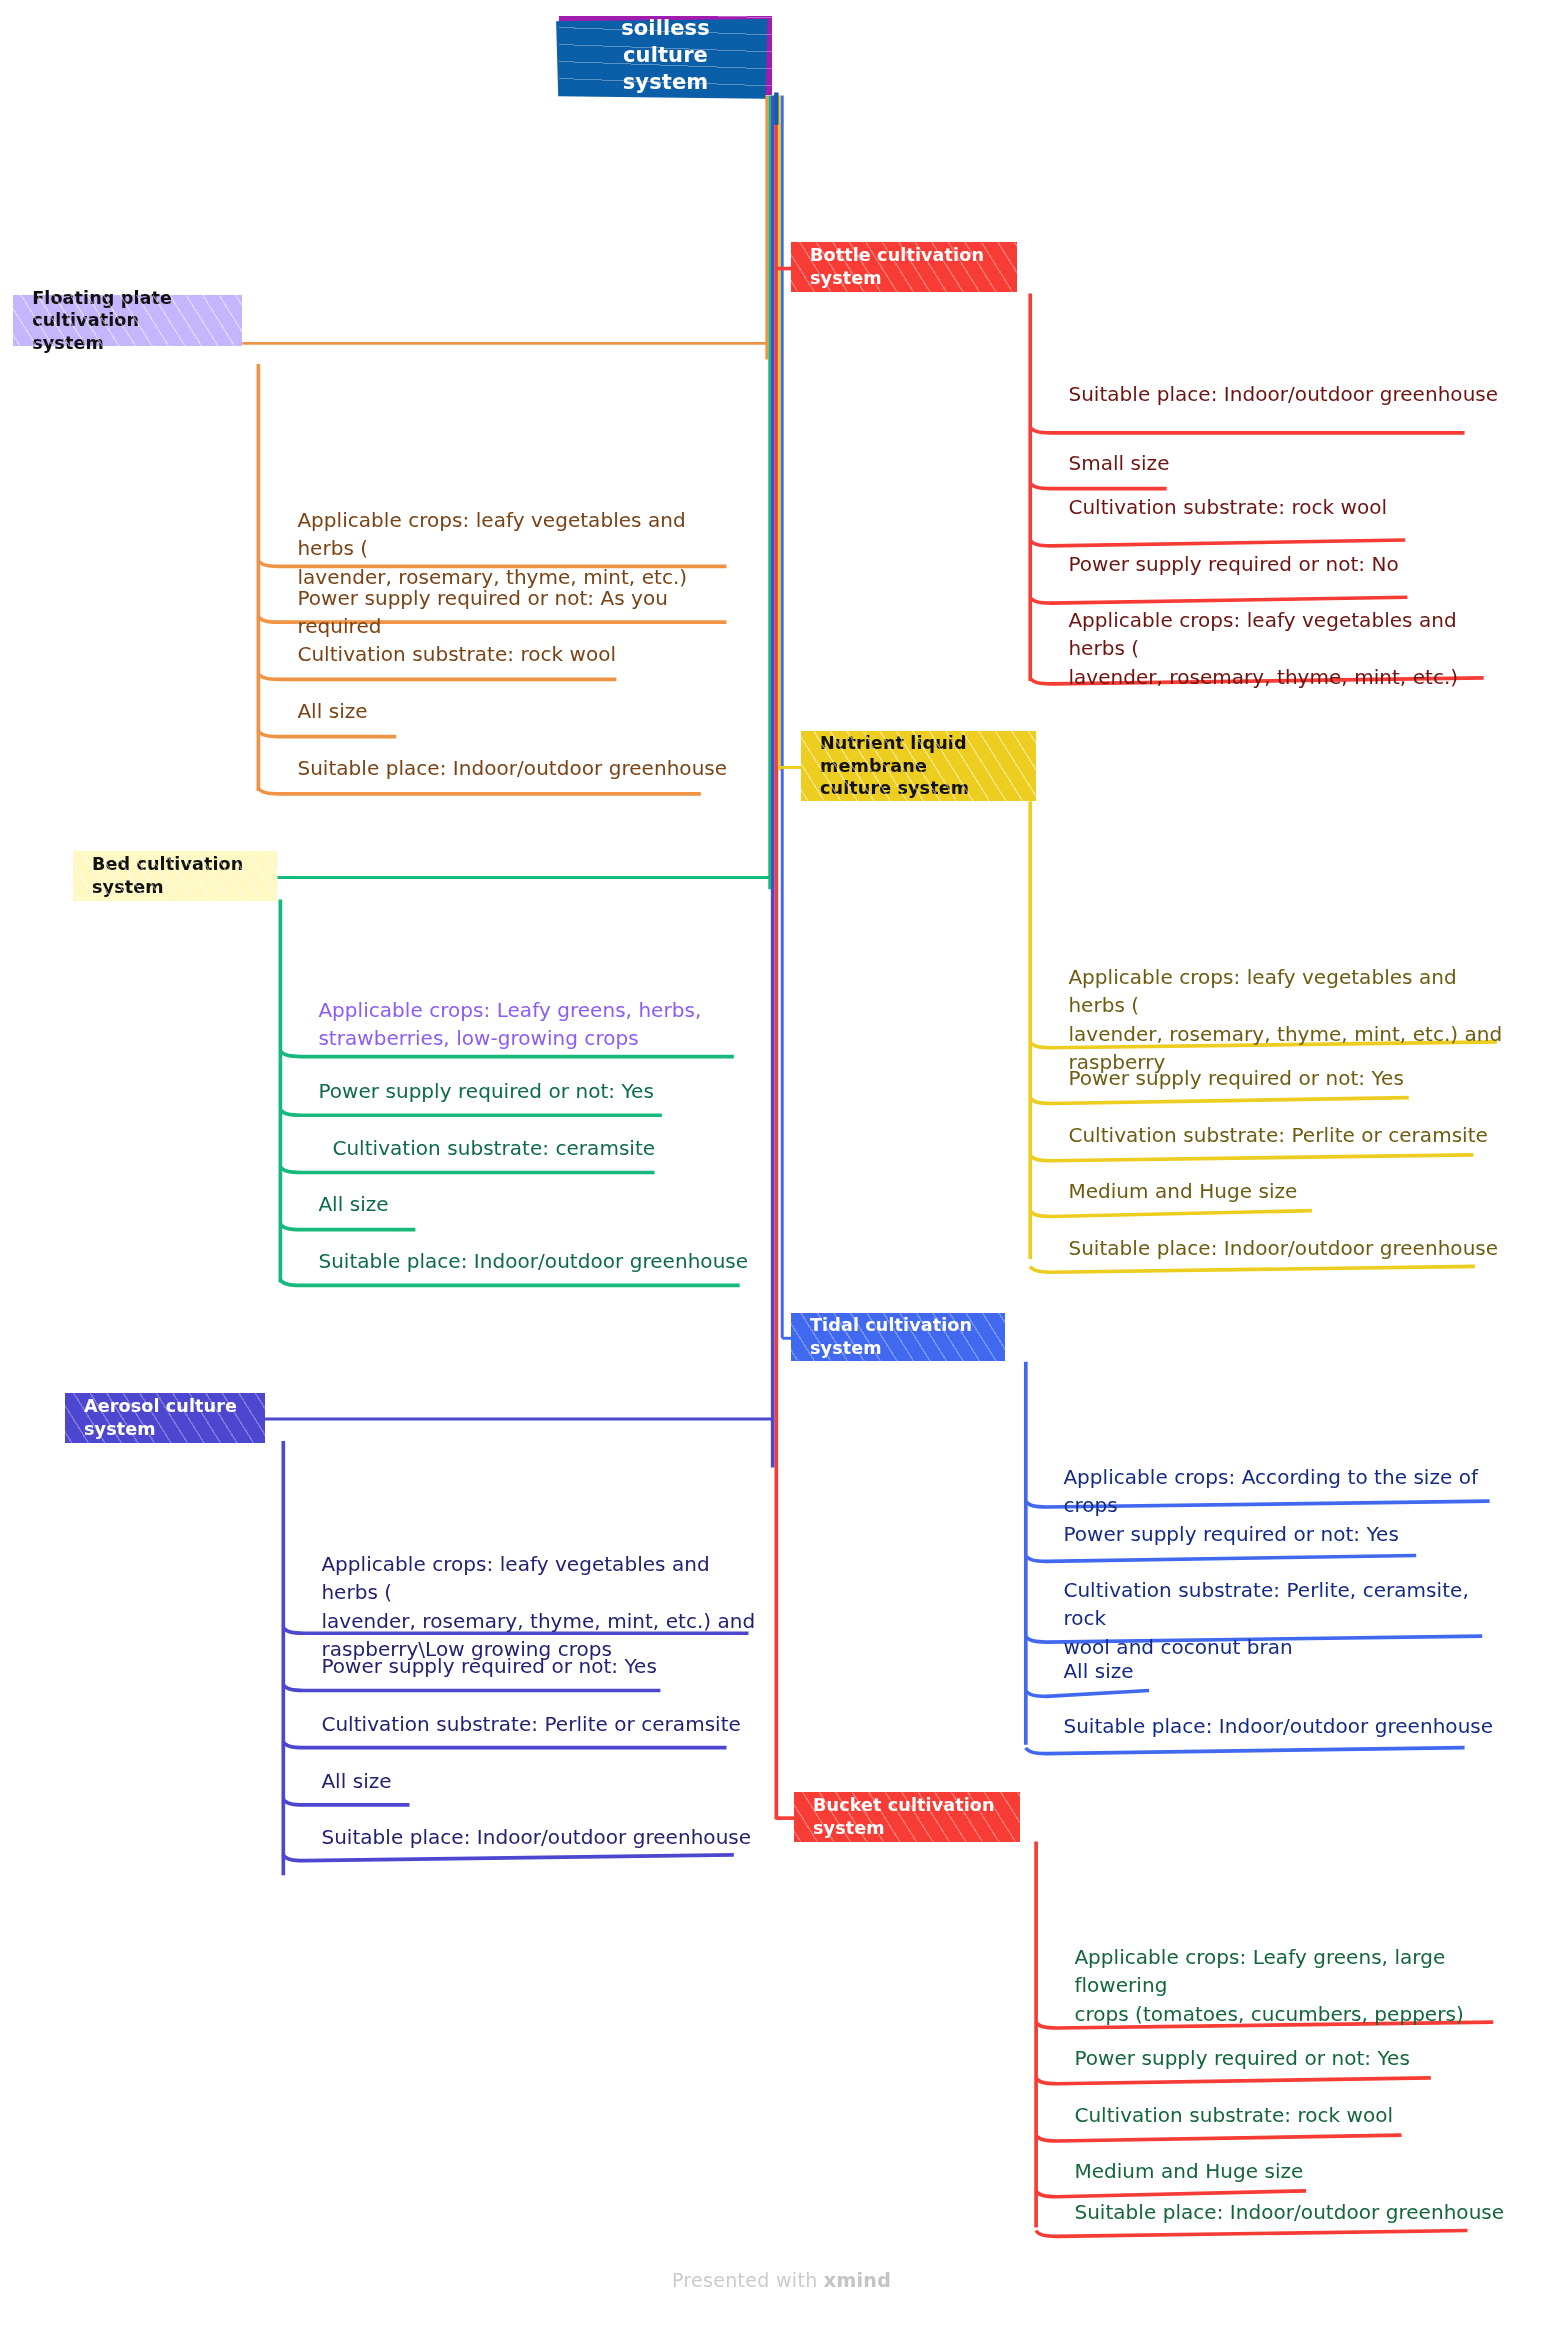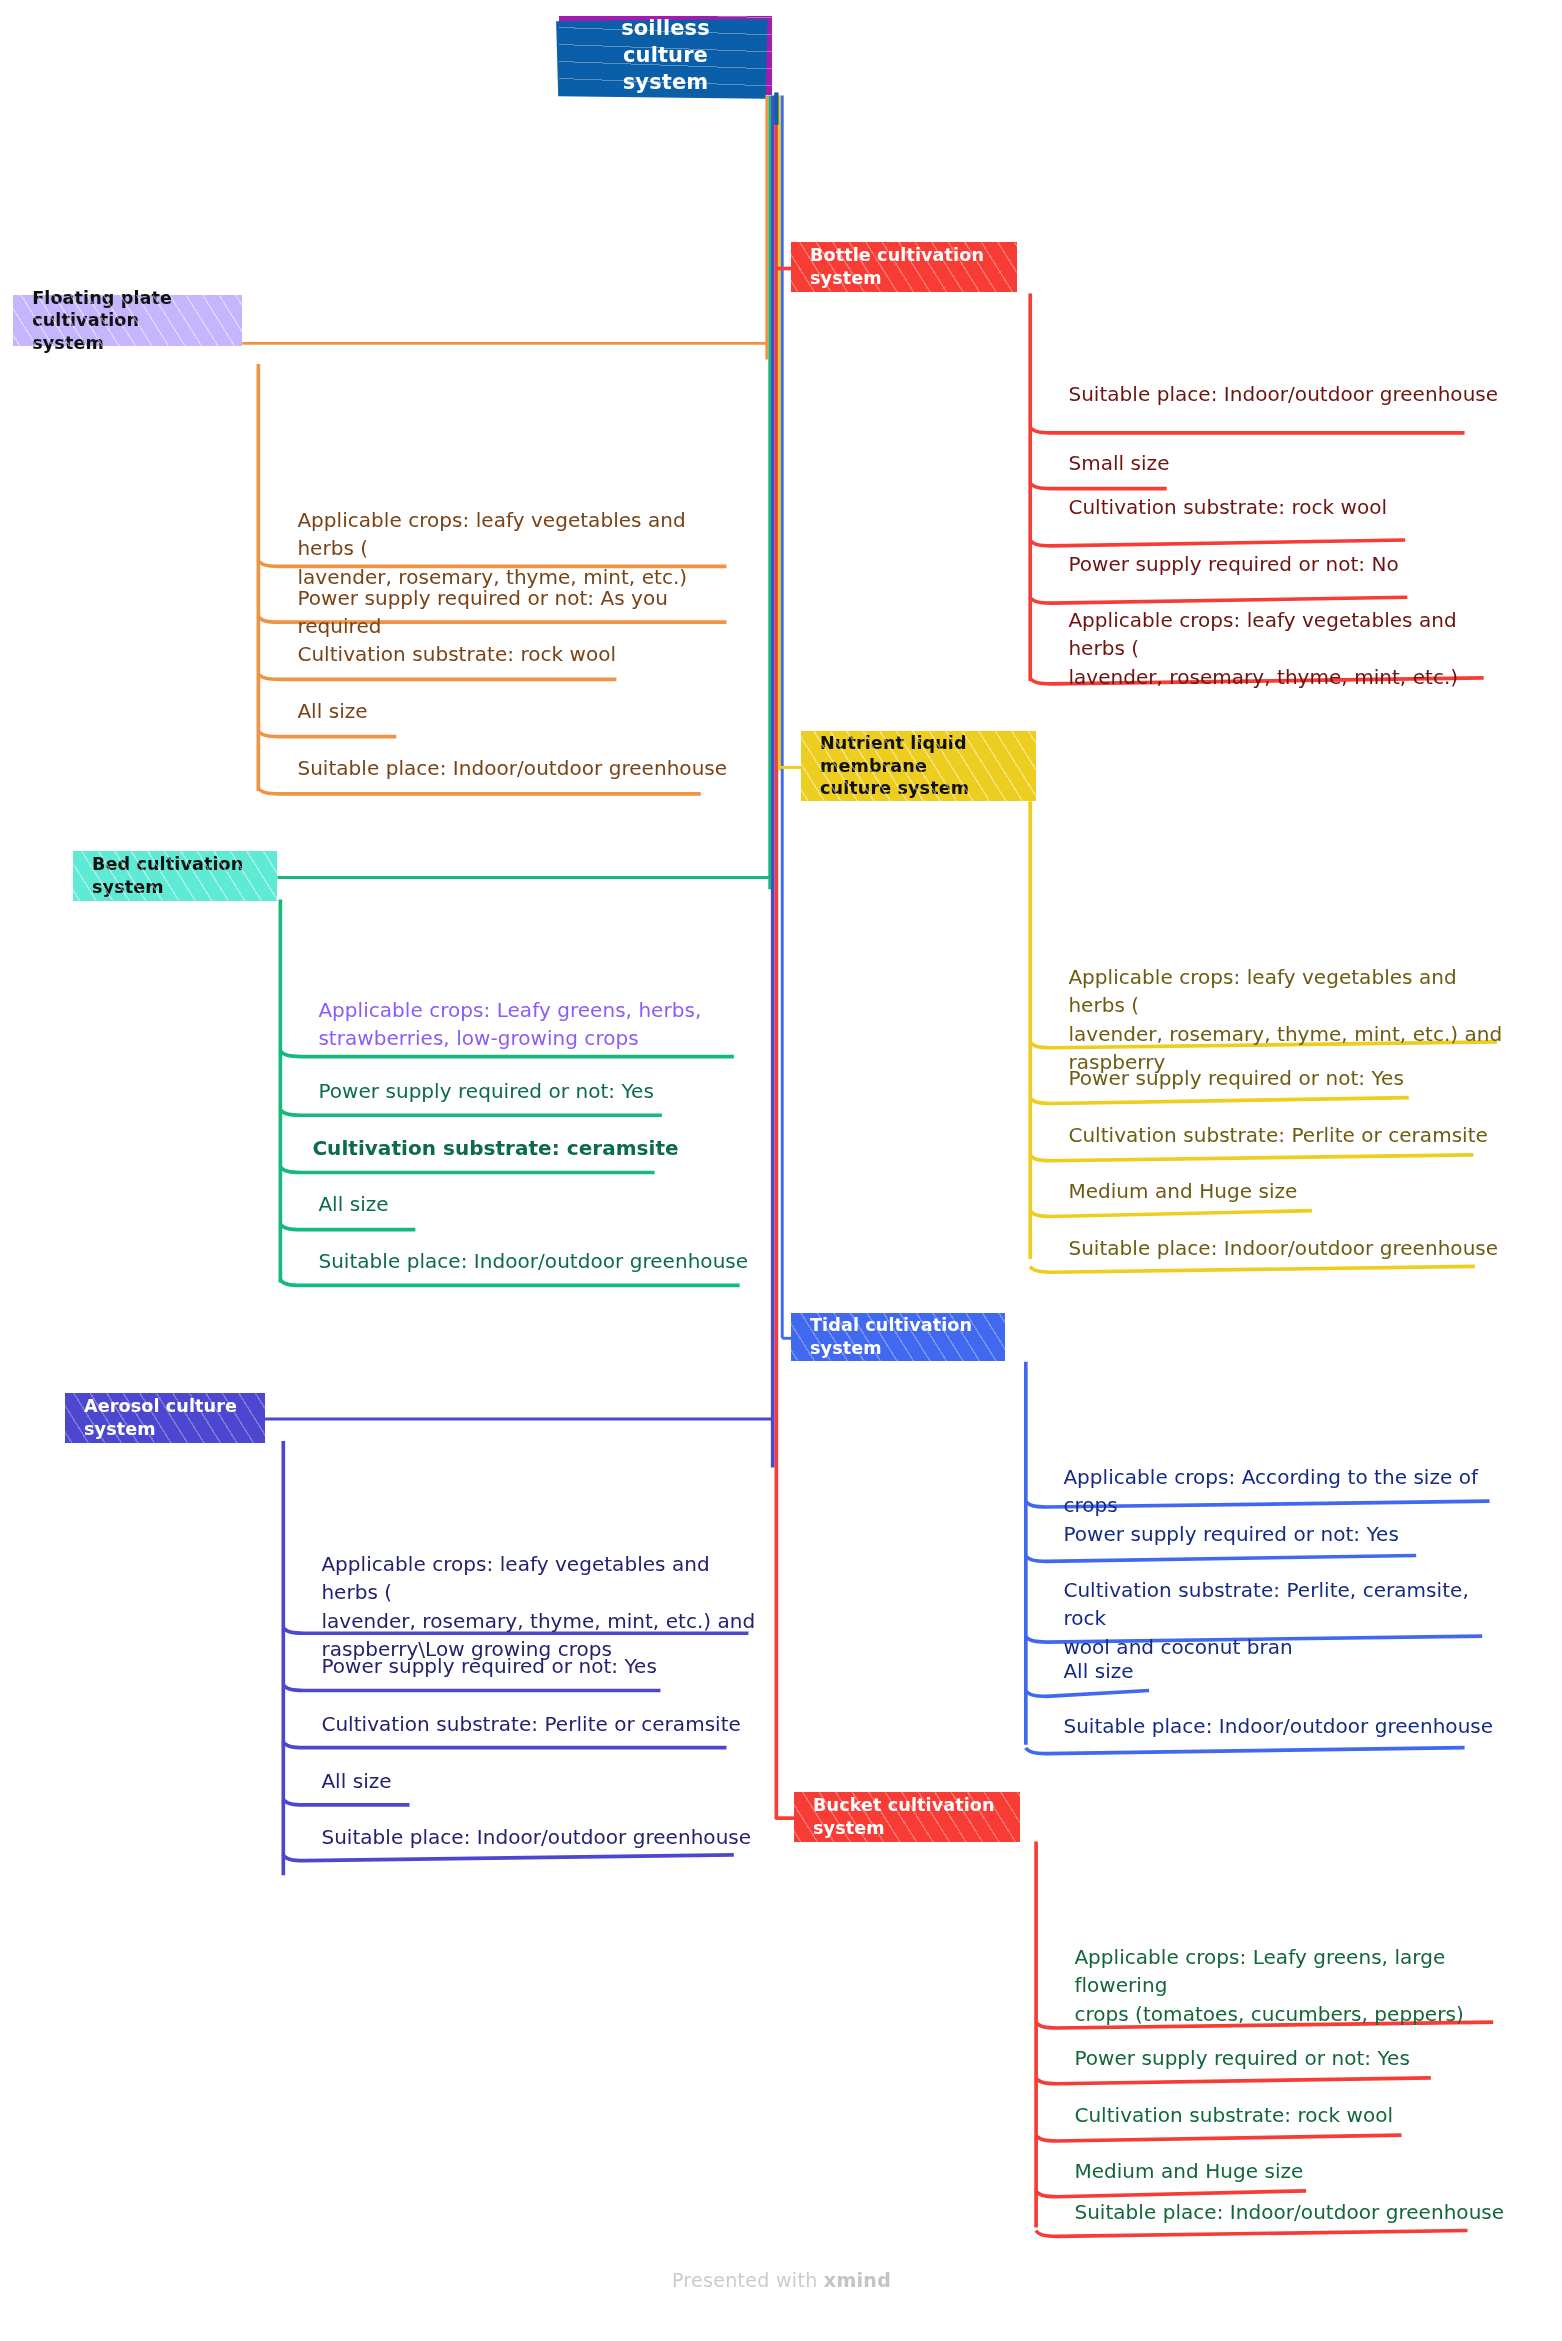--- a/index.html
+++ b/index.html
@@ -54,21 +54,21 @@
   }
 
   
   .branch{
     border:0;
   }
   .branch .label{ font-size:17.6px; }
 
   .b-orange{ left:13.2px; top:295px; width:229px; height:51px; background:#c4b5fd;}
   .b-orange .label{color:#111111;}
-  .b-green { left:73px;top:851px;width:204px;height:50px; background:#5eead4;}
+  .b-green { left:73px;top:851px;width:204px;height:50px; background:#fef9c3;}
   .b-green .label{color:#111111;}
   .b-purple{ left:65px; top:1393px;width:200px;height:50px; background:#4c47ce;}
   .b-purple .label{color:#ffffff;}
   .b-red   { left:791px;top:242px; width:226px;height:50px; background:#f73c35;}
   .b-red .label{color:#ffffff;}
   .b-yellow{ left:801px;top:731px; width:235px;height:70px; background:#edcd1f;}
   .b-yellow .label{color:#111111;}
   .b-blue  { left:791px;top:1313px;width:214px;height:48px; background:#4169f0;}
   .b-blue .label{color:#ffffff;}
   .b-red2  { left:794px;top:1792px;width:226px;height:50px; background:#f73c35;}
@@ -261,21 +261,21 @@
     <span class="ltext" style="color: rgb(122, 67, 22);">Suitable place: Indoor/outdoor greenhouse</span>
   </div>
 
   <div class="leaf" style="left:314px;top:996px;width:440px;">
     <span class="ltext" style="color: #8b5cf6;">Applicable crops: Leafy greens, herbs,
 strawberries, low-growing crops</span>
   </div>
   <div class="leaf" style="left:314px;top:1077px;width:440px;">
     <span class="ltext" style="color: rgb(12, 107, 72);">Power supply required or not: Yes</span>
   </div>
-  <div class="leaf" style="left:308px;top:1134px;width:440px;font-weight:bold;">
+  <div class="leaf" style="left:328px;top:1134px;width:440px;">
     <span class="ltext" style="color: rgb(12, 107, 72);">Cultivation substrate: ceramsite</span>
   </div>
   <div class="leaf" style="left:314px;top:1190px;width:440px;">
     <span class="ltext" style="color: rgb(12, 107, 72);">All size</span>
   </div>
   <div class="leaf" style="left:314px;top:1247px;width:440px;">
     <span class="ltext" style="color: rgb(12, 107, 72);">Suitable place: Indoor/outdoor greenhouse</span>
   </div>
 
   <div class="leaf" style="left:317px;top:1550px;width:455px;">

